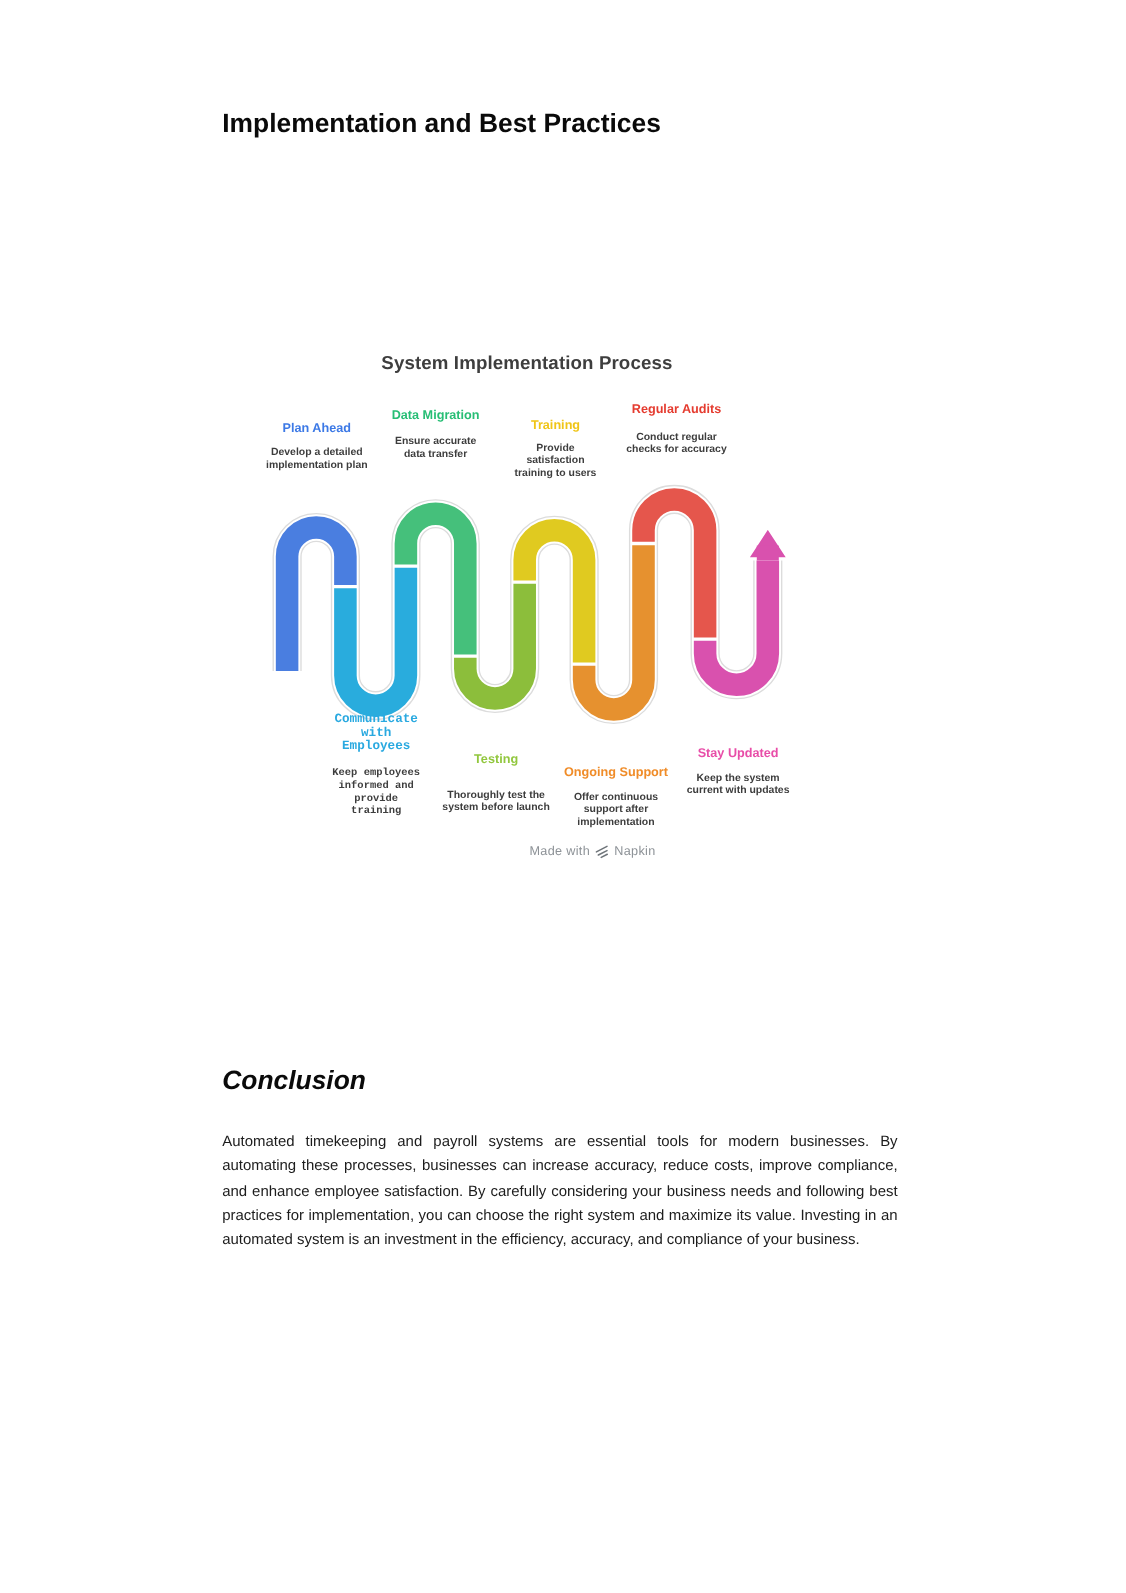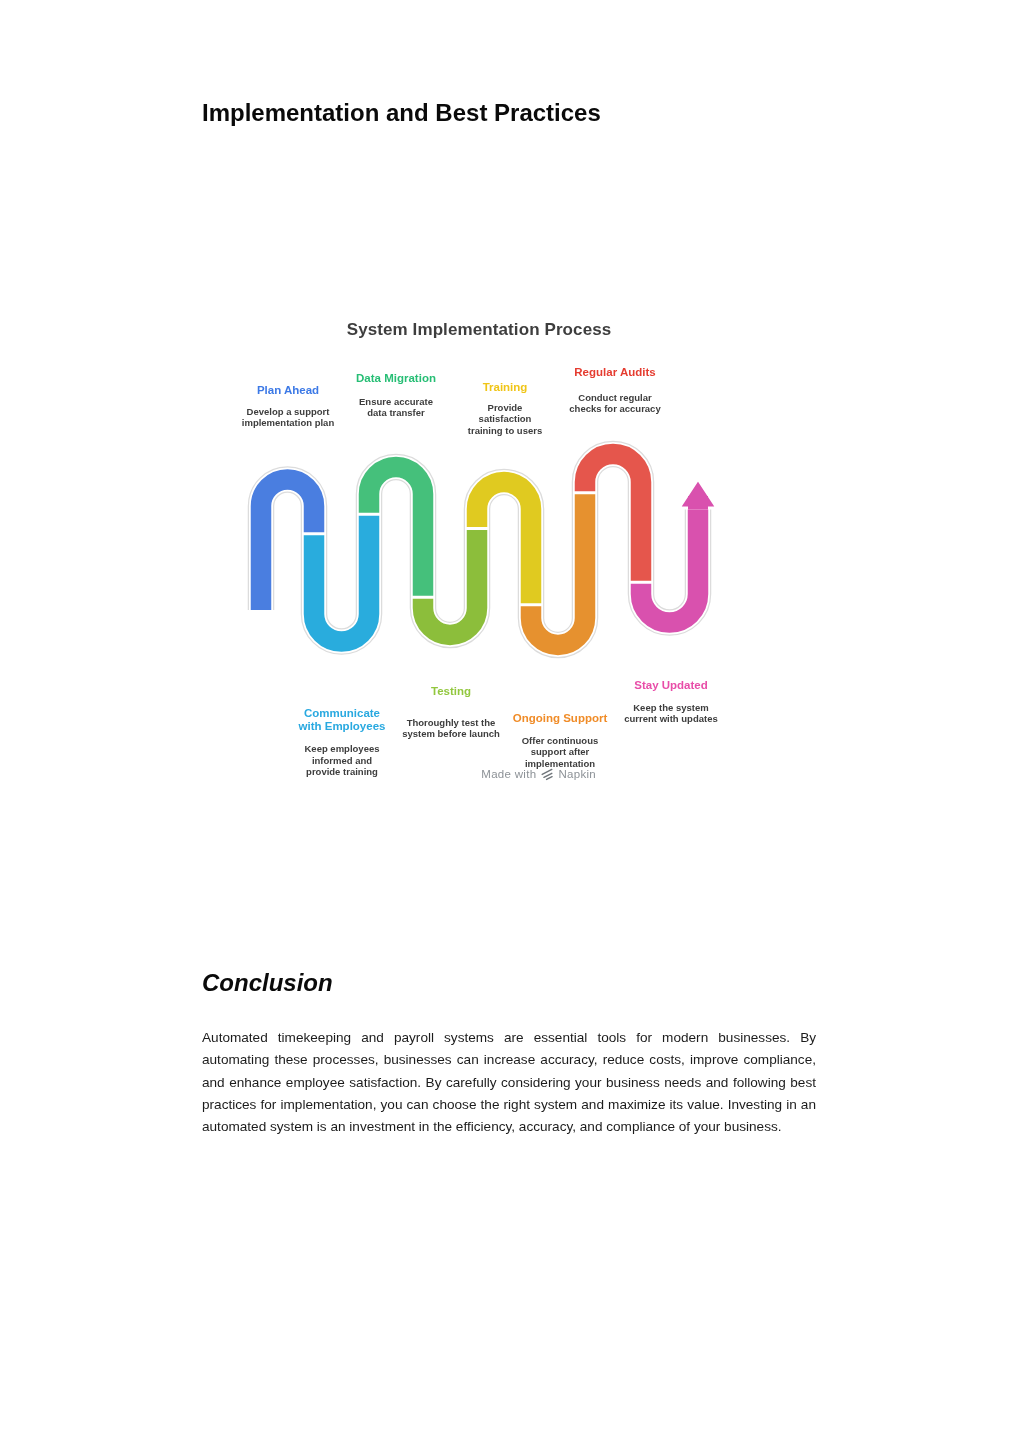--- a/index.html
+++ b/index.html
@@ -62,39 +62,39 @@
       <path d="M 261 610 L 261 506 A 26.5 26.5 0 0 1 314 506 L 314 614 A 27.5 27.5 0 0 0 369 614 L 369 494 A 27 27 0 0 1 423 494 L 423 608 A 27 27 0 0 0 477 608 L 477 509 A 27 27 0 0 1 531 509 L 531 618 A 27 27 0 0 0 585 618 L 585 482 A 28 28 0 0 1 641 482 L 641 594 A 28.5 28.5 0 0 0 698 594 L 698 505" fill="none" stroke="#e6912f" stroke-width="20.5" stroke-dasharray="219.76977910156234 1677.4832763671875" stroke-dashoffset="-1064.6889005615235"></path>
       <path d="M 261 610 L 261 506 A 26.5 26.5 0 0 1 314 506 L 314 614 A 27.5 27.5 0 0 0 369 614 L 369 494 A 27 27 0 0 1 423 494 L 423 608 A 27 27 0 0 0 477 608 L 477 509 A 27 27 0 0 1 531 509 L 531 618 A 27 27 0 0 0 585 618 L 585 482 A 28 28 0 0 1 641 482 L 641 594 A 28.5 28.5 0 0 0 698 594 L 698 505" fill="none" stroke="#e5564c" stroke-width="20.5" stroke-dasharray="195.94951657714842 1677.4832763671875" stroke-dashoffset="-1287.4586796630858"></path>
       <path d="M 261 610 L 261 506 A 26.5 26.5 0 0 1 314 506 L 314 614 A 27.5 27.5 0 0 0 369 614 L 369 494 A 27 27 0 0 1 423 494 L 423 608 A 27 27 0 0 0 477 608 L 477 509 A 27 27 0 0 1 531 509 L 531 618 A 27 27 0 0 0 585 618 L 585 482 A 28 28 0 0 1 641 482 L 641 594 A 28.5 28.5 0 0 0 698 594 L 698 505" fill="none" stroke="#d951ae" stroke-width="20.5" stroke-dasharray="191.07508012695325 1677.4832763671875" stroke-dashoffset="-1486.4081962402342"></path>
       <polygon points="679,508 717,508 698,479" fill="#d951ae" stroke="#ffffff" stroke-width="3"></polygon>
       <rect x="688" y="496" width="20" height="13.5" fill="#d951ae"></rect>
     </svg>
 
   <div id="steps-layer">
       <div class="step top" style="left: 288px; top: 384px;">
         <div class="step-title" style="color: rgb(60, 121, 230); max-width: 120px;">Plan Ahead</div>
-        <div class="step-desc" style="max-width: 112px; margin-top: 9px;">Develop a support implementation plan</div>
+        <div class="step-desc" style="max-width: 112px; margin-top: 9px;">Develop a detailed implementation plan</div>
       </div>
-      <div class="step bottom" style="left: 342px; top: 707px;">
+      <div class="step bottom" style="left: 342px; top: 648px; font-family: Liberation Mono, monospace;">
         <div class="step-title" style="color: rgb(41, 169, 224); max-width: 95px;">Communicate with Employees</div>
         <div class="step-desc" style="max-width: 88px; margin-top: 11px;">Keep employees informed and provide training</div>
       </div>
       <div class="step top" style="left: 396px; top: 372px;">
         <div class="step-title" style="color: rgb(39, 190, 117); max-width: 120px;">Data Migration</div>
         <div class="step-desc" style="max-width: 95px; margin-top: 11px;">Ensure accurate data transfer</div>
       </div>
       <div class="step bottom" style="left: 451px; top: 685px;">
         <div class="step-title" style="color: rgb(146, 199, 62); max-width: 120px;">Testing</div>
         <div class="step-desc" style="max-width: 100px; margin-top: 19px;">Thoroughly test the system before launch</div>
       </div>
       <div class="step top" style="left: 505px; top: 381px;">
         <div class="step-title" style="color: rgb(240, 197, 23); max-width: 120px;">Training</div>
         <div class="step-desc" style="max-width: 90px; margin-top: 8px;">Provide satisfaction training to users</div>
       </div>
-      <div class="step bottom" style="left: 560px; top: 712px;">
+      <div class="step bottom" style="left: 560px; top: 696px;">
         <div class="step-title" style="color: rgb(240, 140, 40); max-width: 130px;">Ongoing Support</div>
         <div class="step-desc" style="max-width: 92px; margin-top: 10px;">Offer continuous support after implementation</div>
       </div>
       <div class="step top" style="left: 615px; top: 366px;">
         <div class="step-title" style="color: rgb(229, 60, 48); max-width: 120px;">Regular Audits</div>
         <div class="step-desc" style="max-width: 100px; margin-top: 13px;">Conduct regular checks for accuracy</div>
       </div>
       <div class="step bottom" style="left: 671px; top: 679px;">
         <div class="step-title" style="color: rgb(232, 77, 168); max-width: 120px;">Stay Updated</div>
         <div class="step-desc" style="max-width: 106px; margin-top: 10px;">Keep the system current with updates</div>

